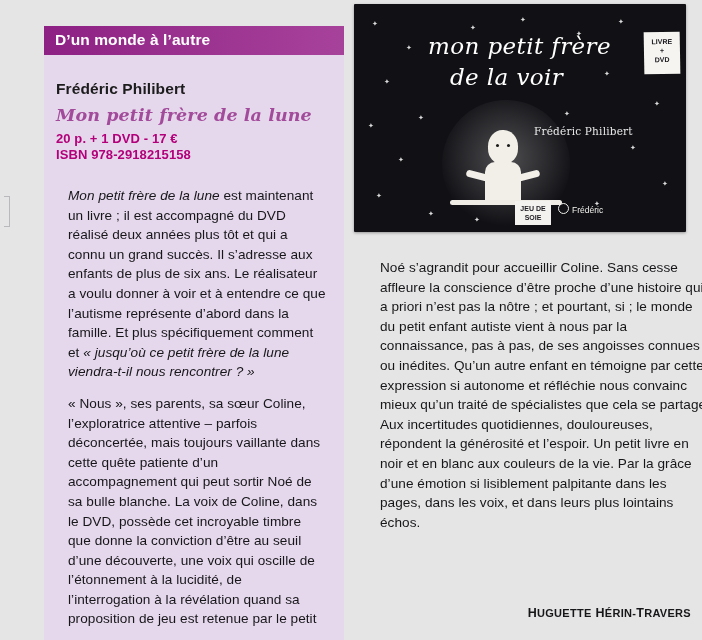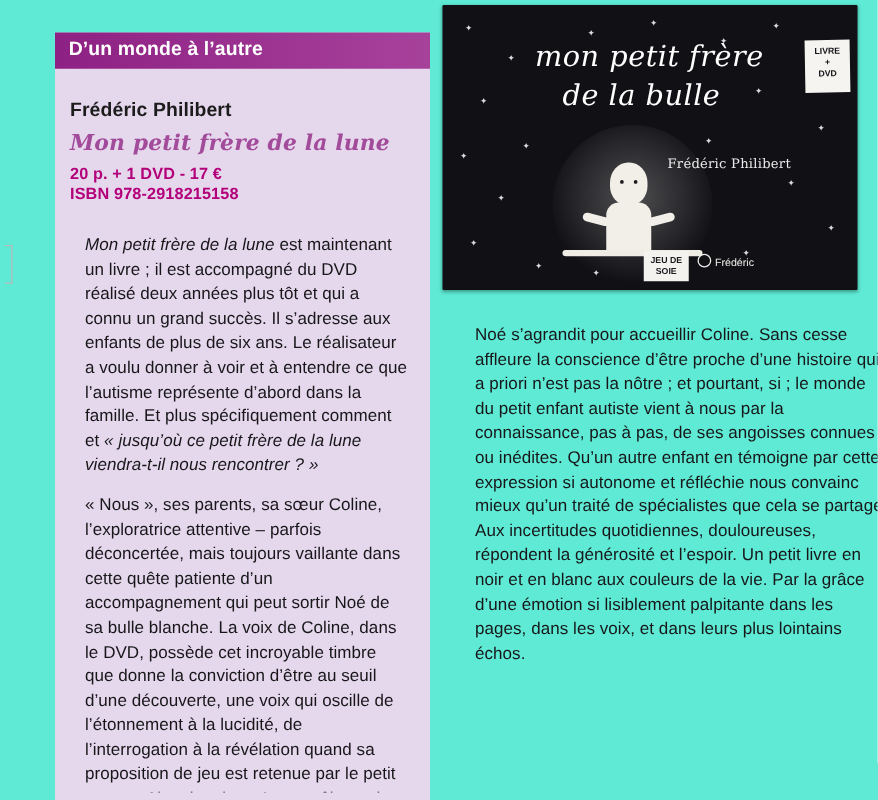--- a/index.html
+++ b/index.html
@@ -14,21 +14,21 @@
     overflow: hidden;
     position: relative;
   }
 
   
   #page {
     position: absolute;
     left: 0; top: 0;
     width: 702px;
     height: 640px;
-    background: #5eead4;
+    background: #e5e5e5;
   }
 
   
   .edge-mark {
     position: absolute;
     background: #b9b9bd;
   }
   .edge-mark.m1 { left: 4px;  top: 196px; width: 6px; height: 1px; }
   .edge-mark.m2 { left: 4px;  top: 226px; width: 6px; height: 1px; }
   .edge-mark.v1 { left: 9px;  top: 196px; width: 1px;  height: 31px; }
@@ -341,21 +341,21 @@
         <span style="left:300px; top:96px;">✦</span>
         <span style="left:276px; top:140px;">✦</span>
         <span style="left:308px; top:176px;">✦</span>
         <span style="left:240px; top:196px;">✦</span>
         <span style="left:120px; top:212px;">✦</span>
         <span style="left:64px;  top:110px;">✦</span>
         <span style="left:210px; top:106px;">✦</span>
       </div>
 
       <div class="title-line1">mon petit frère</div>
-      <div class="title-line2">de la bulle</div>
+      <div class="title-line2">de la voir</div>
       <div class="author">Frédéric Philibert</div>
 
       <div class="glow"></div>
       <div class="child-head"></div>
       <div class="eye l"></div>
       <div class="eye r"></div>
       <div class="child-body"></div>
       <div class="arm-l"></div>
       <div class="arm-r"></div>
       <div class="ground"></div>
@@ -388,14 +388,15 @@
   <div id="col-left" class="bodycopy">
       <p><i>Mon petit frère de la lune</i> est maintenant un livre ; il est accompagné du DVD réalisé deux années plus tôt et qui a connu un grand succès. Il s’adresse aux enfants de plus de six ans. Le réalisateur a voulu donner à voir et à entendre ce que l’autisme représente d’abord dans la famille. Et plus spécifiquement comment et <i>« jusqu’où ce petit frère de la lune viendra-t-il nous rencontrer ? »</i></p>
       <p>« Nous », ses parents, sa sœur Coline, l’exploratrice attentive – parfois déconcertée, mais toujours vaillante dans cette quête patiente d’un accompagnement qui peut sortir Noé de sa bulle blanche. La voix de Coline, dans le DVD, possède cet incroyable timbre que donne la conviction d’être au seuil d’une découverte, une voix qui oscille de l’étonnement à la lucidité, de l’interrogation à la révélation quand sa proposition de jeu est retenue par le petit garçon. Alors les rires s’entremêlent, alors la bulle qui isole</p>
     </div>
 
   <div id="col-right" class="bodycopy">
       <p>Noé s’agrandit pour accueillir Coline. Sans cesse affleure la conscience d’être proche d’une histoire qui a priori n’est pas la nôtre ; et pourtant, si ; le monde du petit enfant autiste vient à nous par la connaissance, pas à pas, de ses angoisses connues ou inédites. Qu’un autre enfant en témoigne par cette expression si autonome et réfléchie nous convainc mieux qu’un traité de spécialistes que cela se partage.</p>
       <p>Aux incertitudes quotidiennes, douloureuses, répondent la générosité et l’espoir. Un petit livre en noir et en blanc aux couleurs de la vie. Par la grâce d’une émotion si lisiblement palpitante dans les pages, dans les voix, et dans leurs plus lointains échos.</p>
     </div>
 
+  <div id="byline">H<span class="small-caps">UGUETTE</span> H<span class="small-caps">ÉRIN-</span>T<span class="small-caps">RAVERS</span></div>
 
 </div>
 
 </body></html>

